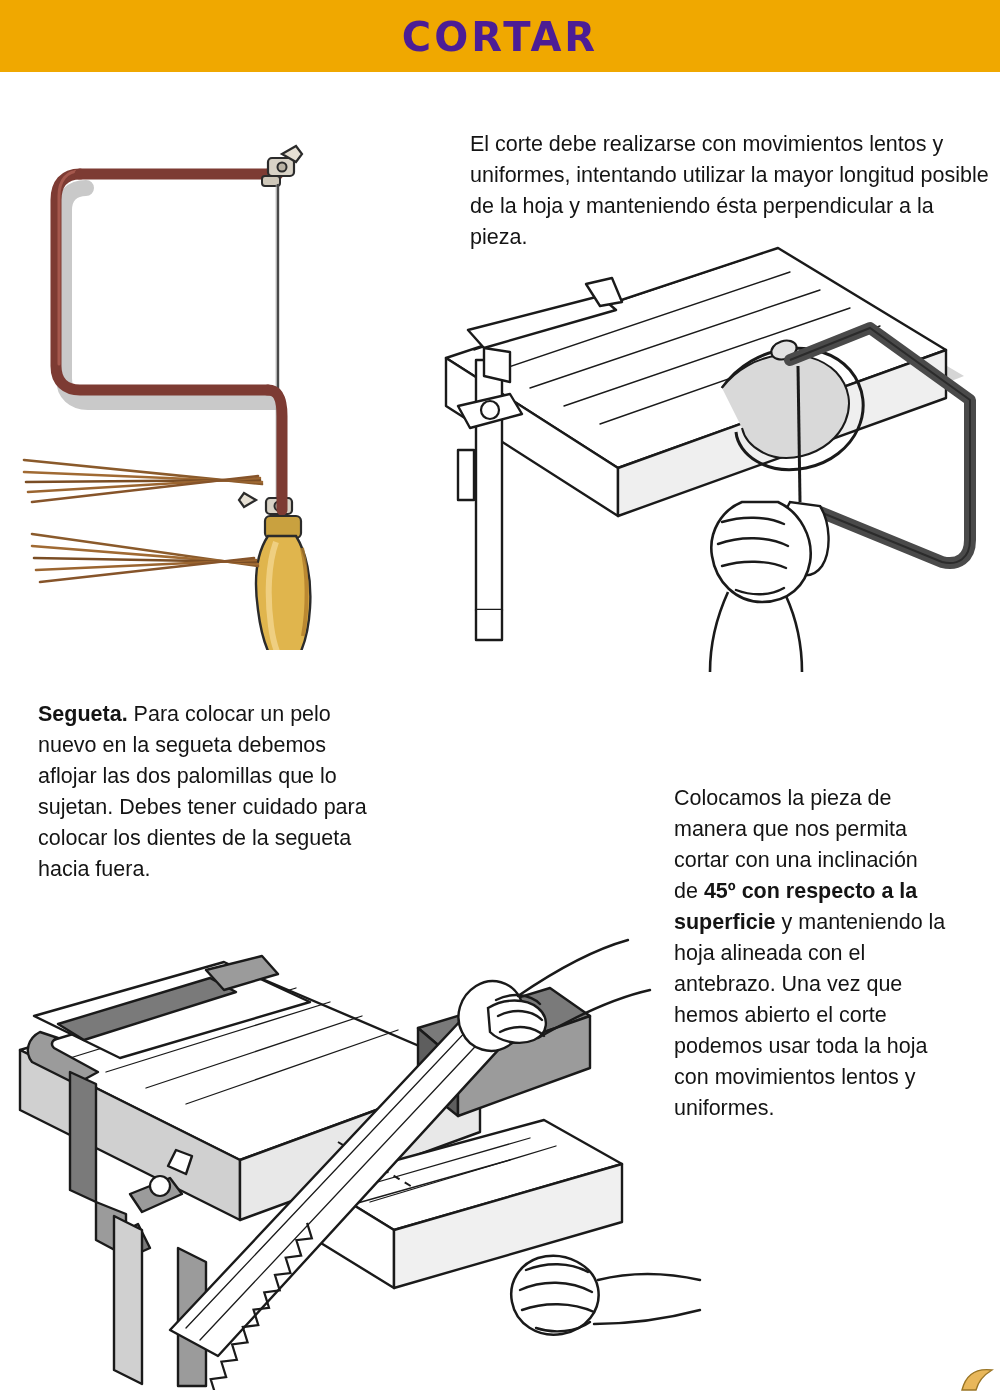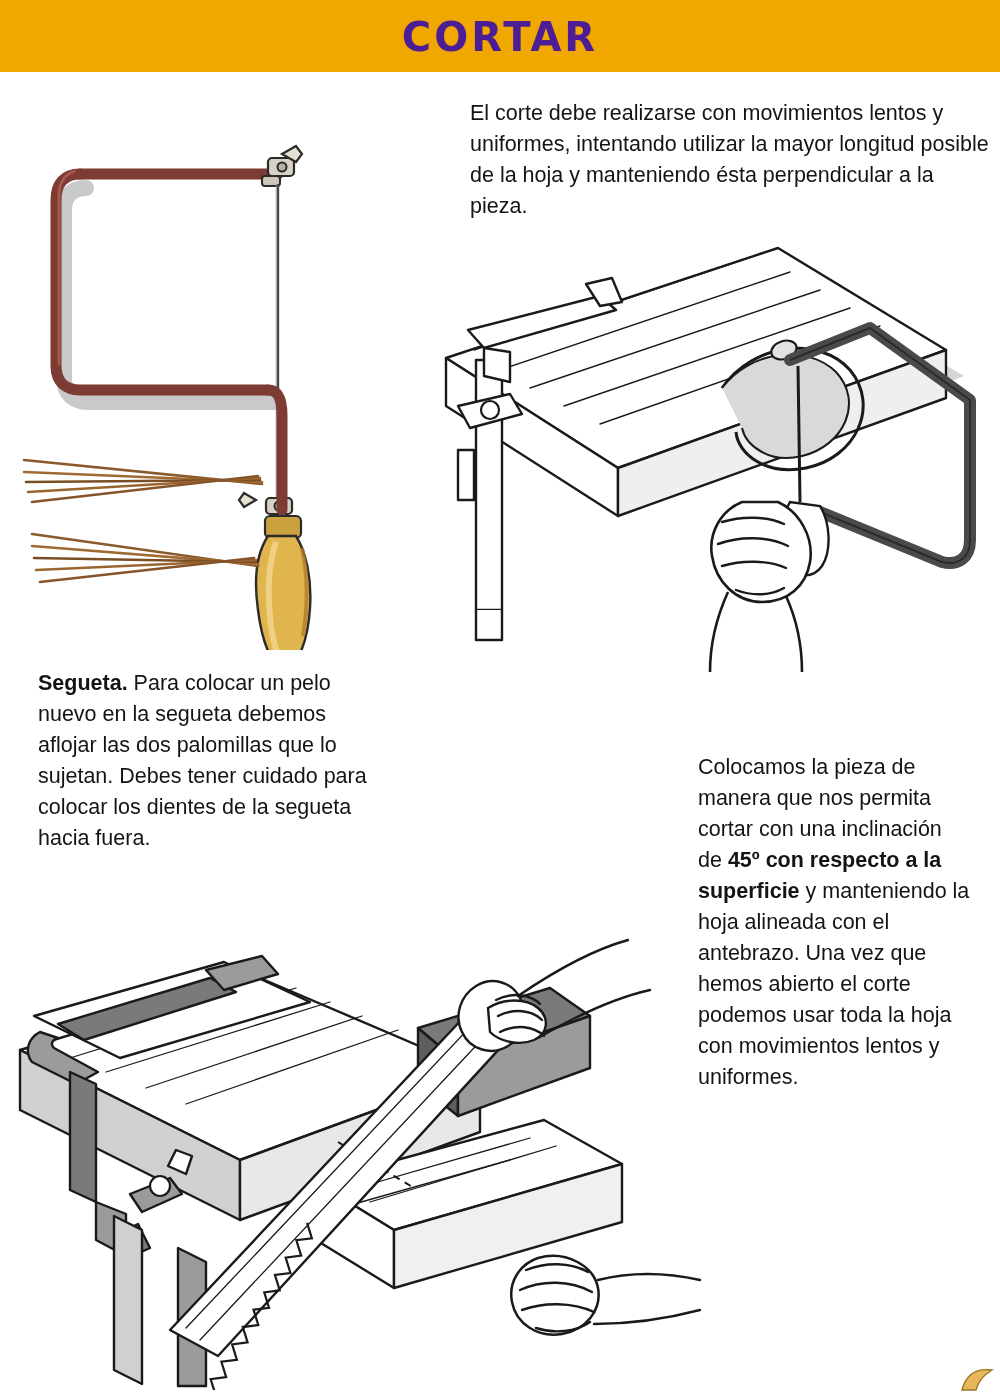--- a/index.html
+++ b/index.html
@@ -37,26 +37,27 @@
   }
 
   
   .para {
     position: absolute;
     font-family: "Liberation Sans", sans-serif;
     font-size: 21.5px;
     line-height: 31px;
     color: #141414;
     white-space: pre-wrap;
+    margin-top: 31px;
   }
   .para b { font-weight: bold; }
 
   #intro-text { left: 470px; top: 98px; width: 520px; }
   #segueta-text { left: 38px; top: 668px; width: 330px; }
-  #angle-text { left: 698px; top: 752px; width: 272px; }
+  #angle-text { left: 674px; top: 752px; width: 272px; }
 
   
   .art {
     position: absolute;
     overflow: visible;
   }
   #art-coping-saw { left: 10px; top: 130px; width: 360px; height: 520px; }
   #art-clamp-cut  { left: 350px; top: 210px; width: 640px; height: 470px; }
   #art-miter-cut  { left: 10px; top: 810px; width: 700px; height: 580px; }
 

